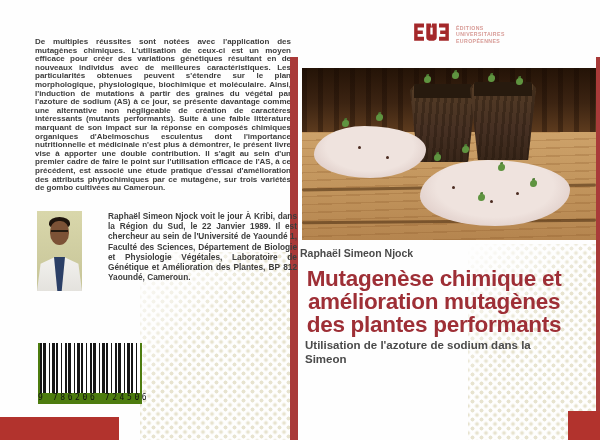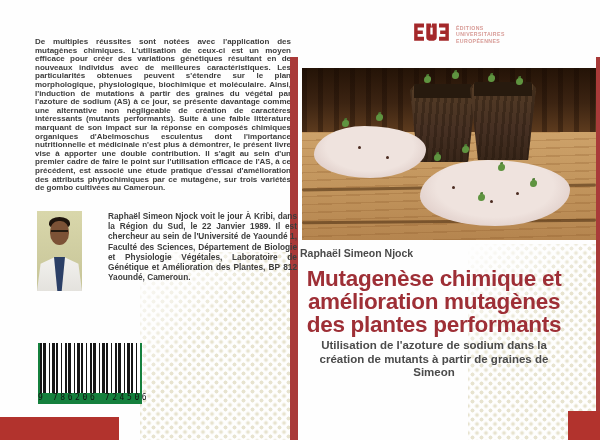--- a/index.html
+++ b/index.html
@@ -94,24 +94,24 @@
   .author-photo .shirt { position:absolute; left:17px; top:46px; width:11px; height:34px; background:#2b3f66; clip-path:polygon(0 0, 100% 0, 70% 100%, 30% 100%); }
   .bio {
     position:absolute; left:108px; top:211px; width:189px;
     font-size:8.3px; line-height:10.2px; color:#3d3d3d;
     text-align:justify; font-weight:bold;
   }
 
   
   .author-name { position:absolute; left:300px; top:247px; width:263px; text-align:left; font-size:10.5px; color:#4a4a4a; font-weight:bold; }
   .title { position:absolute; left:305px; top:267px; width:258px; text-align:center; color:var(--title_red); font-size:22.5px; font-weight:bold; line-height:23px; letter-spacing:-.3px; }
-  .subtitle { position:absolute; left:305px; top:339px; width:258px; text-align:center; color:#4b4b4b; font-size:11.5px; font-weight:bold; line-height:13.5px; }
-
-  
-  .barcode { position:absolute; left:38px; top:343px; width:104px; height:61px; background:#15803d; }
+  .subtitle { position:absolute; left:305px; top:339px; width:258px; text-align:left; color:#4b4b4b; font-size:11.5px; font-weight:bold; line-height:13.5px; }
+
+  
+  .barcode { position:absolute; left:38px; top:343px; width:104px; height:61px; background:#4d7c0f; }
   .bars {
     position:absolute; left:2px; top:0; width:100px; height:50px;
     background:repeating-linear-gradient(90deg,
       #161616 0 2px,  #fff 2px 3px,
       #161616 3px 6px,#fff 6px 9px,
       #161616 9px 10px,#fff 10px 12px,
       #161616 12px 15px,#fff 15px 16px,
       #161616 16px 18px,#fff 18px 21px,
       #161616 21px 22px,#fff 22px 25px);
   }
@@ -189,21 +189,20 @@
   <p class="bio">Raphaël Simeon Njock voit le jour À Kribi, dans la Région du Sud, le 22 Janvier 1989. Il est chercheur au sein de l'Université de Yaoundé 1, Faculté des Sciences, Département de Biologie et Physiologie Végétales, Laboratoire de Génétique et Amélioration des Plantes, BP 812 Yaoundé, Cameroun.</p>
 
   <div class="author-name">Raphaël Simeon Njock</div>
   <div class="title">
     <div>Mutagenèse chimique et</div>
     <div>amélioration mutagènes</div>
     <div>des plantes performants</div>
   </div>
   <div class="subtitle">
     <div>Utilisation de l'azoture de sodium dans la</div>
-    <div>création de mutants à partir de graines de</div>
     <div>Simeon</div>
   </div>
 
   <div class="barcode">
     <div class="bars"></div>
     <div class="barcode-digits">9 786206 724506</div>
   </div>
 
 </div>
 

